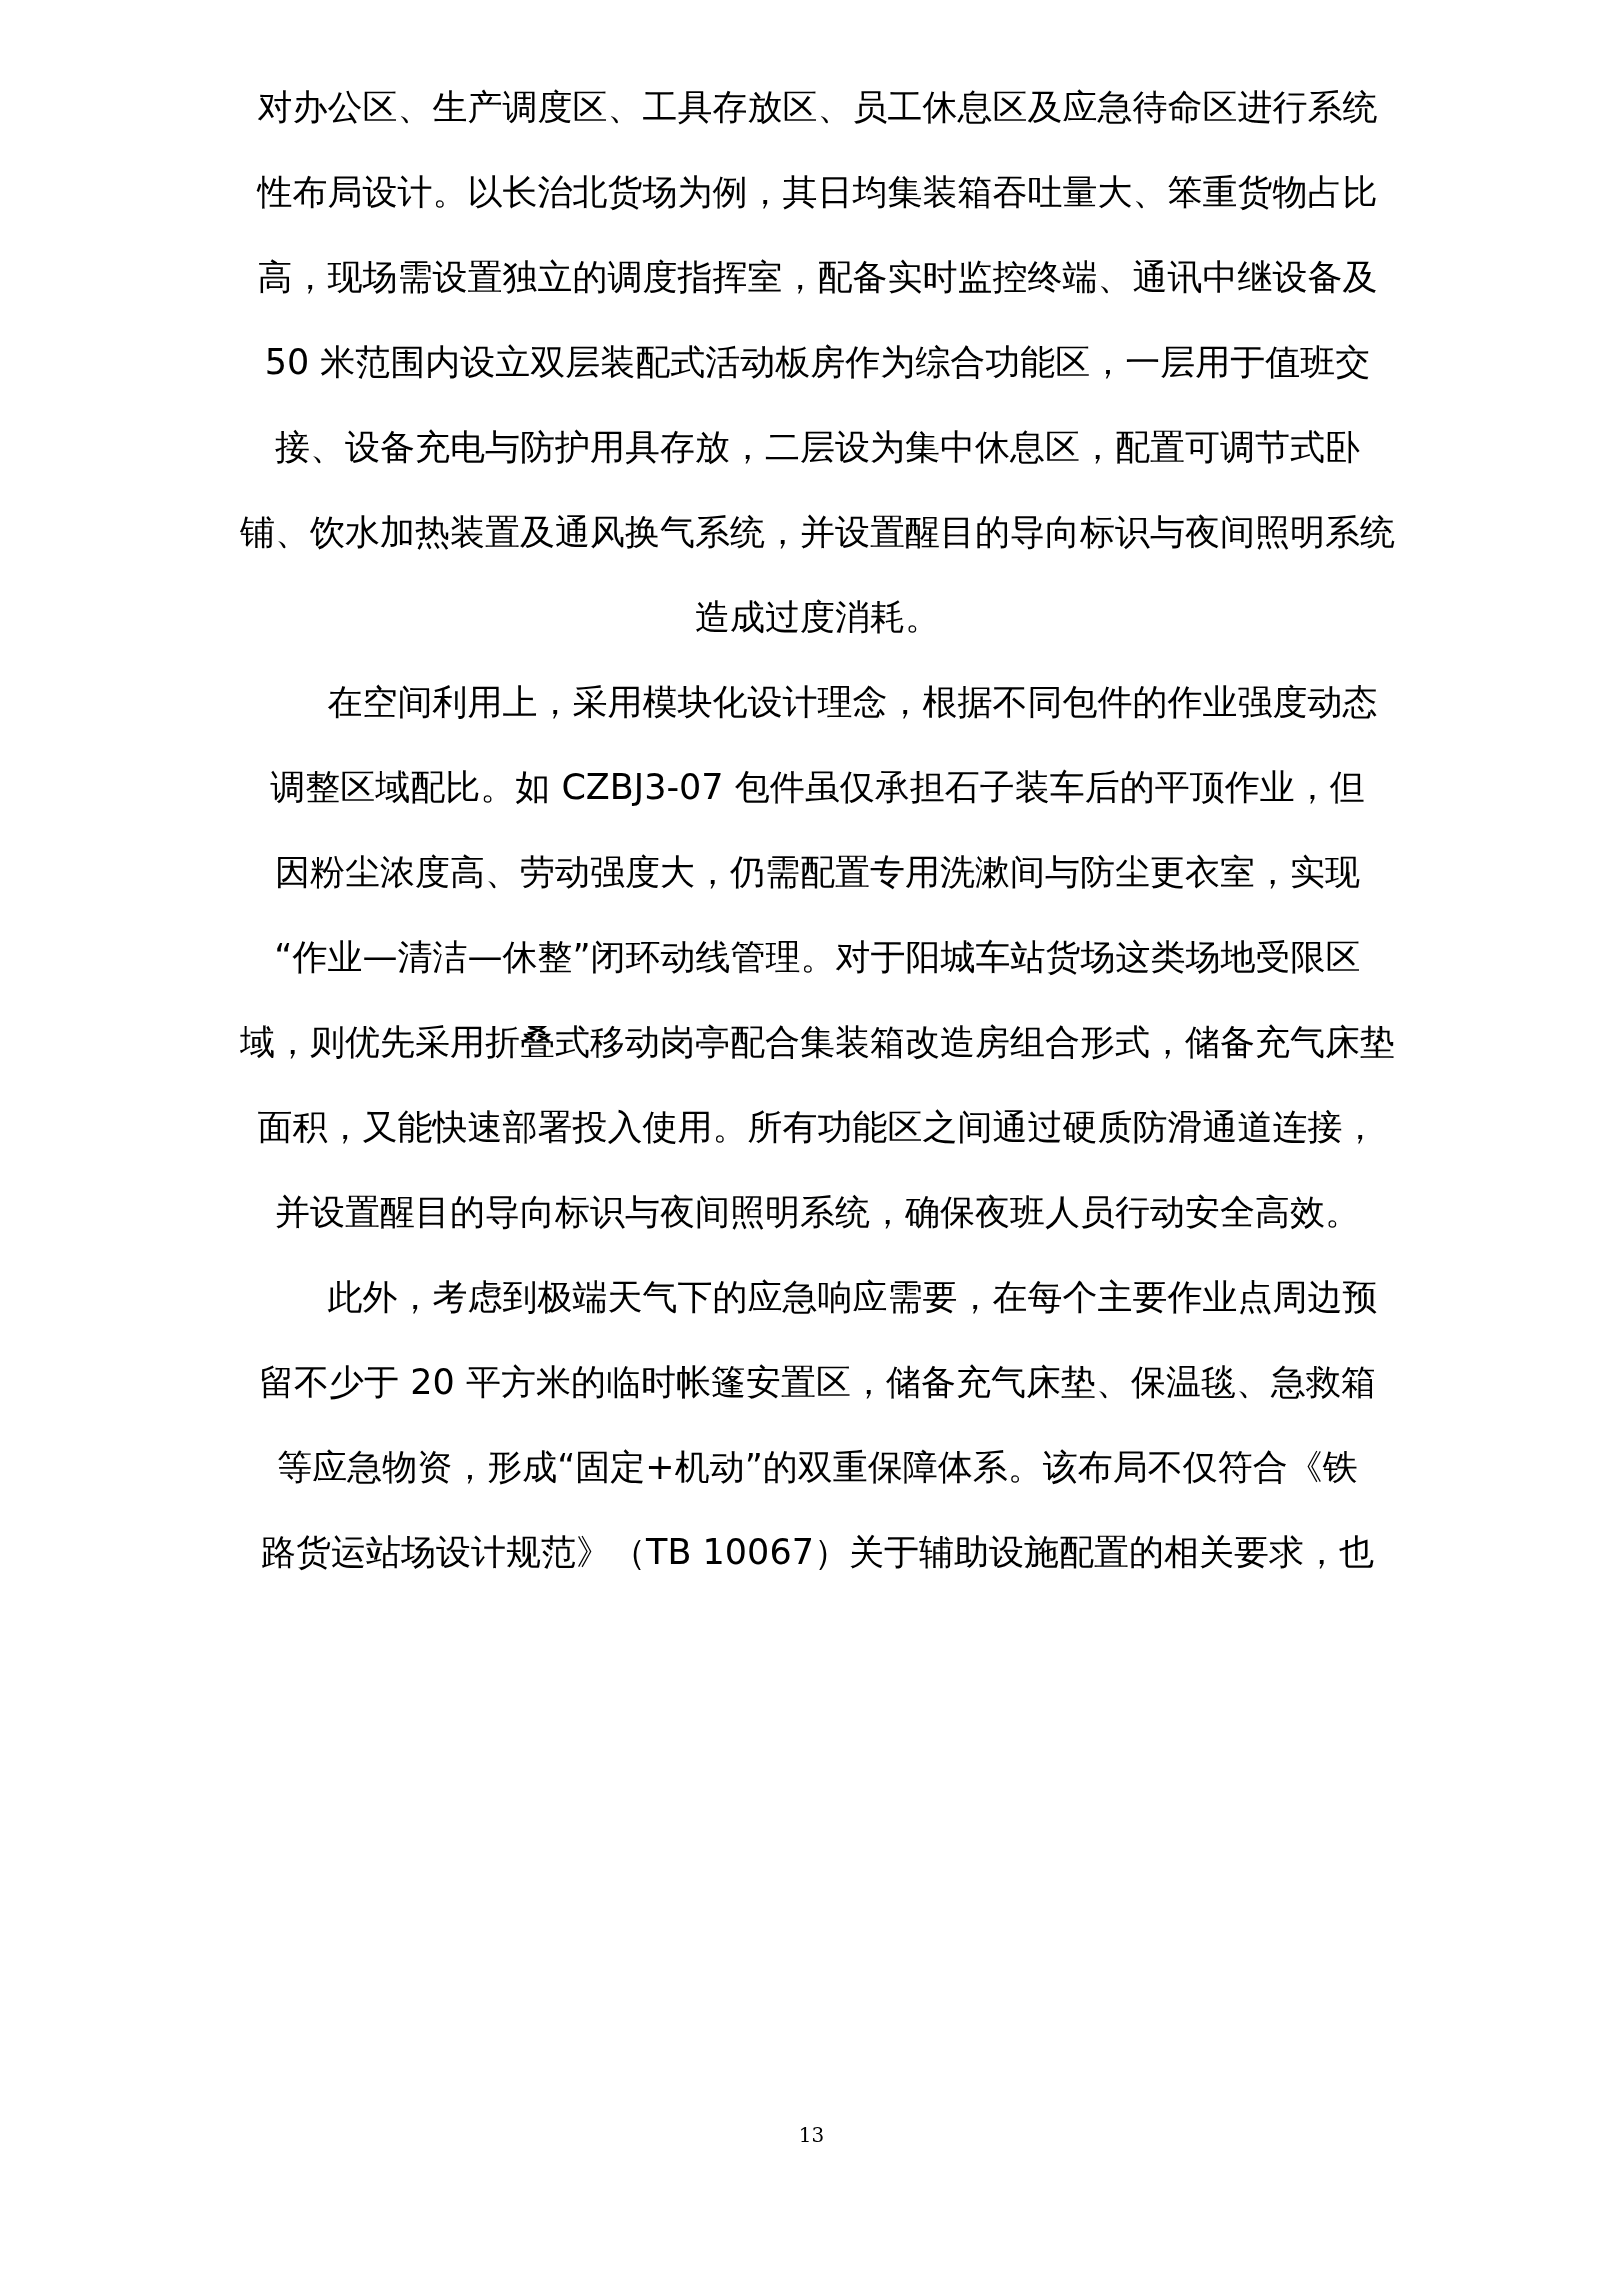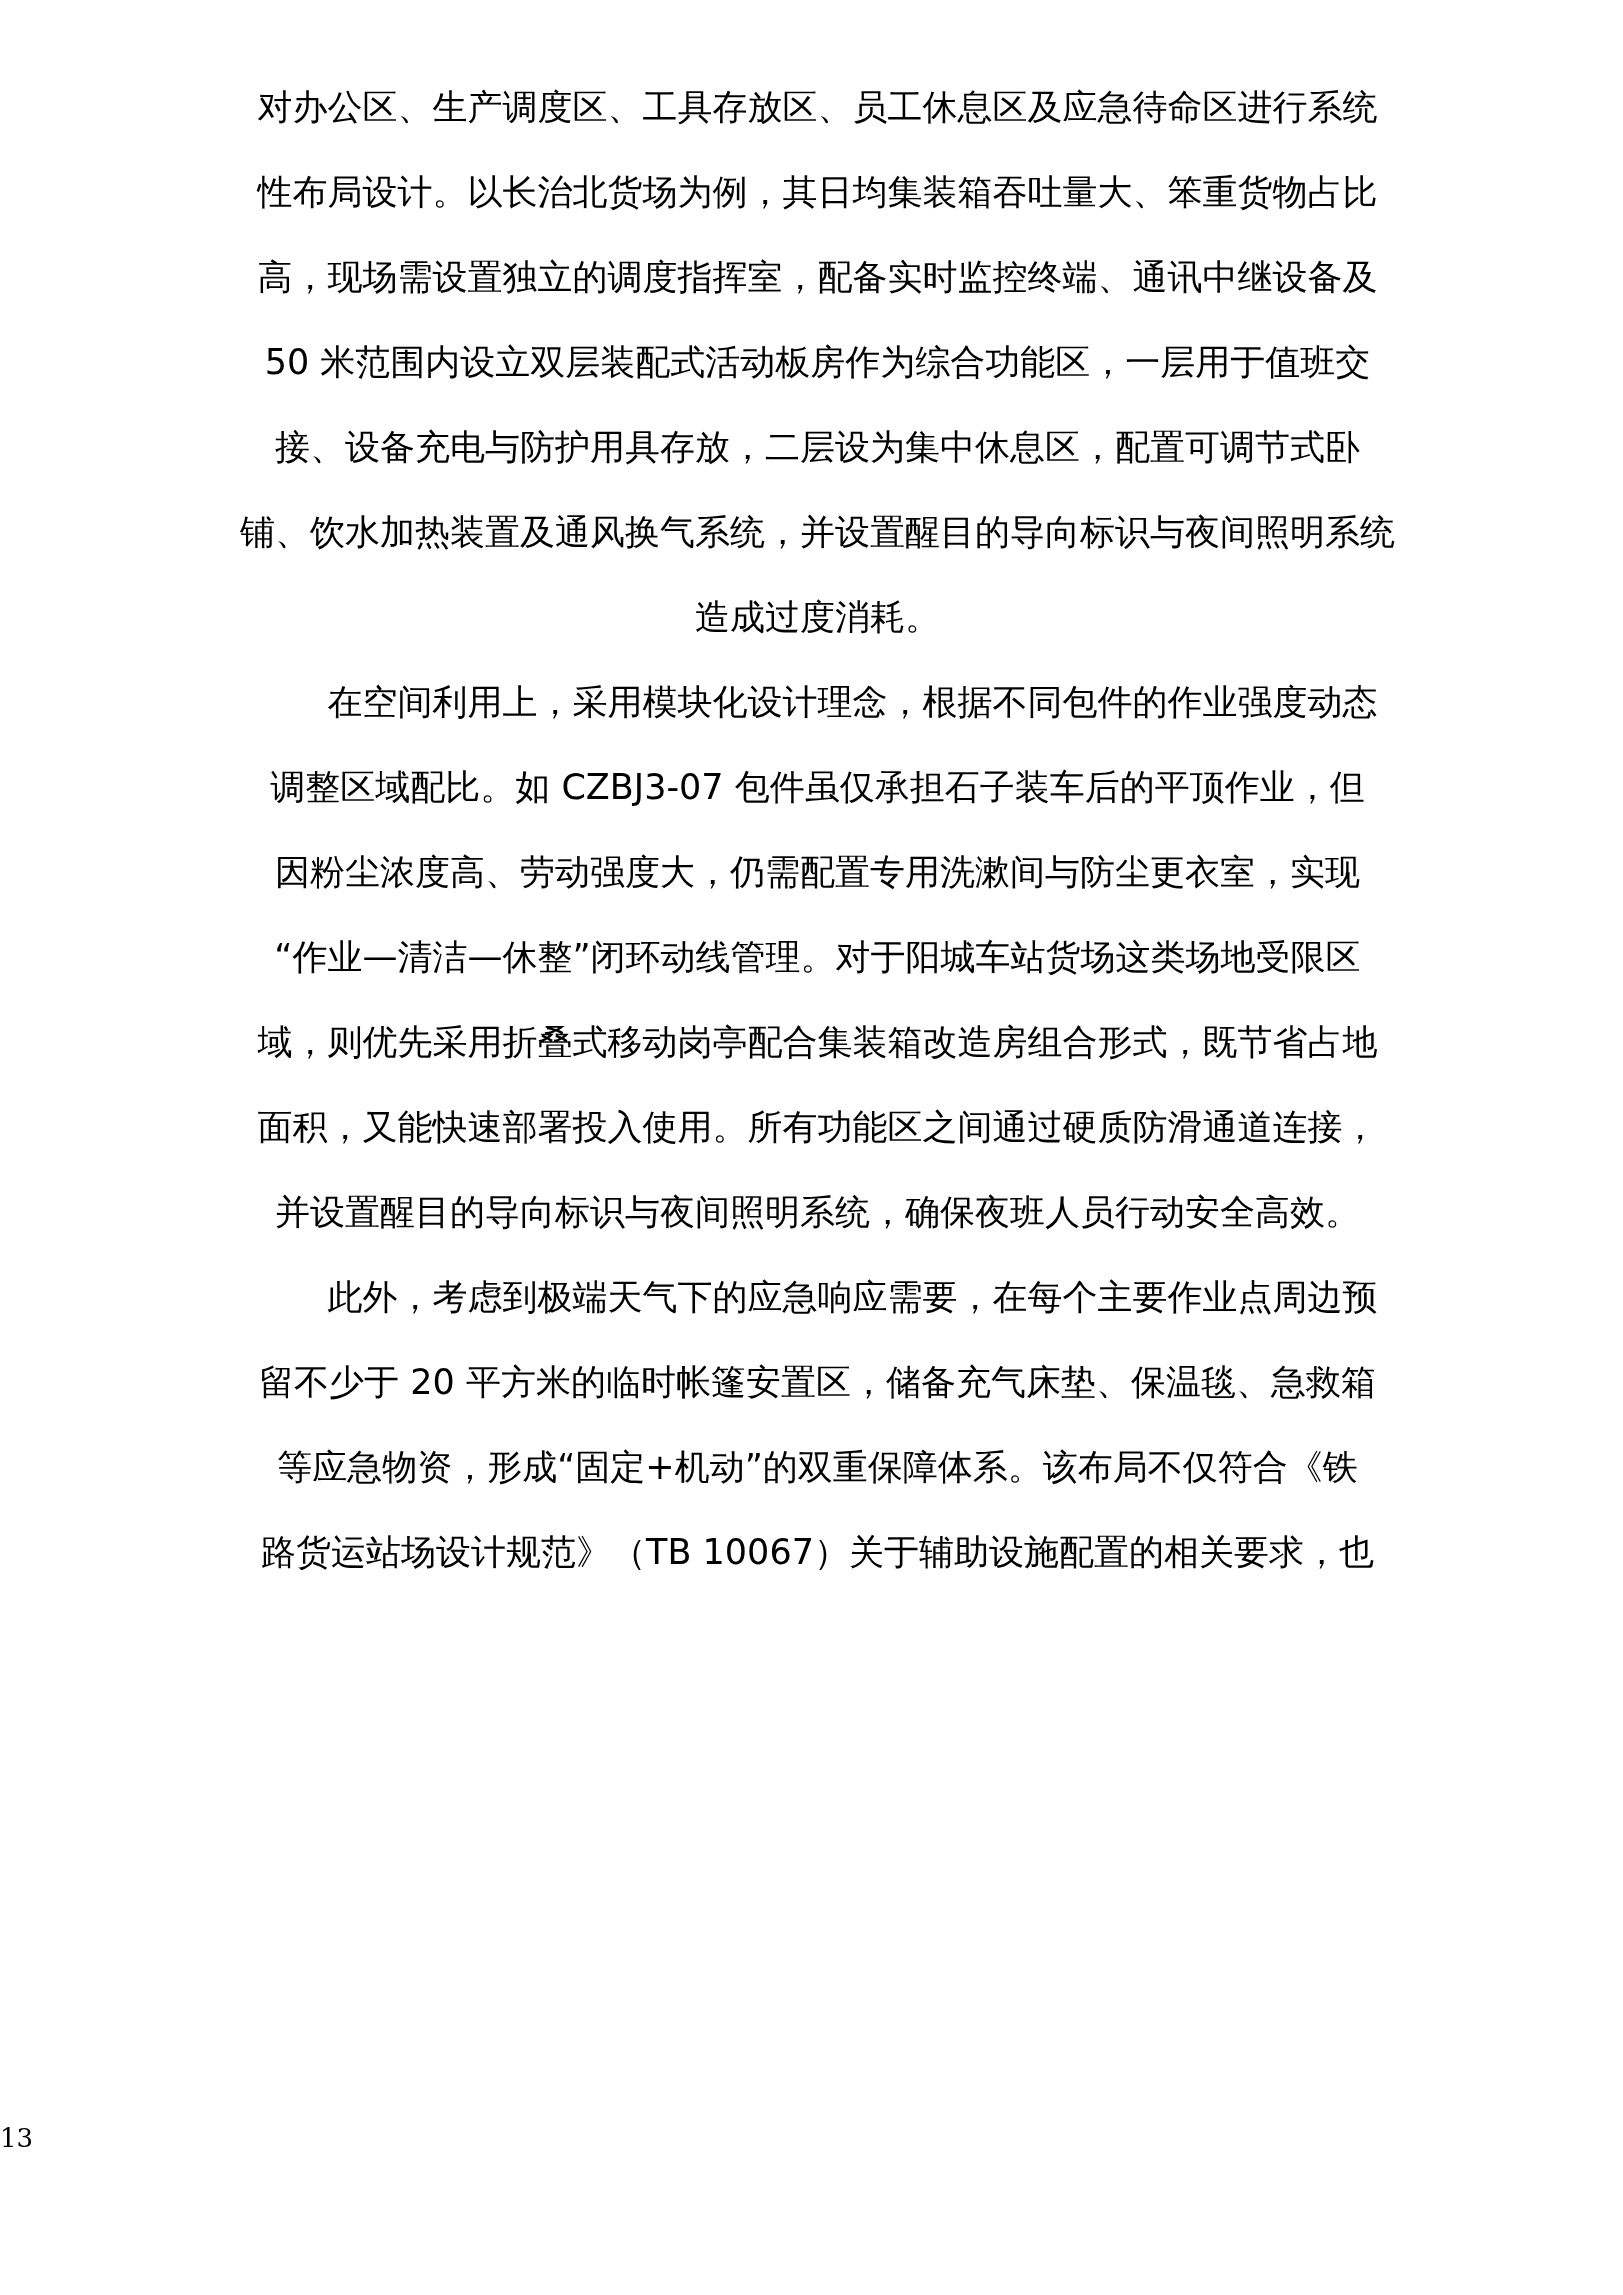--- a/index.html
+++ b/index.html
@@ -5,41 +5,41 @@
     html, body { margin: 0; padding: 0; background: #ffffff; }
     body { width: 1623px; height: 2295px; position: relative; overflow: hidden; }
     .page { position: absolute; left: 0; top: 0; width: 1623px; height: 2295px; background: #ffffff; }
     .body-text {
       position: absolute; left: 196px; top: 65px; width: 1243px;
       font-family: "DejaVu Sans", "Liberation Sans", sans-serif;
       font-size: 35px; color: #000000; line-height: 85px; text-align: center;
     }
     .line { white-space: nowrap; height: 85px; }
     .page-number {
-      position: absolute; left: 0; width: 1623px; top: 2123px; text-align: left;
-      font-family: "DejaVu Serif", "Liberation Serif", serif; font-size: 26px; color: #000;
+      position: absolute; left: 0; width: 1623px; top: 2123px; text-align: center;
+      font-family: "DejaVu Serif", "Liberation Serif", serif; font-size: 20px; color: #000;
     }
   </style>
 </head>
 <body>
 
 <div class="page">
   <div class="body-text">
     <div class="line">对办公区、生产调度区、工具存放区、员工休息区及应急待命区进行系统</div>
     <div class="line">性布局设计。以长治北货场为例，其日均集装箱吞吐量大、笨重货物占比</div>
     <div class="line">高，现场需设置独立的调度指挥室，配备实时监控终端、通讯中继设备及</div>
     <div class="line">50 米范围内设立双层装配式活动板房作为综合功能区，一层用于值班交</div>
     <div class="line">接、设备充电与防护用具存放，二层设为集中休息区，配置可调节式卧</div>
     <div class="line">铺、饮水加热装置及通风换气系统，并设置醒目的导向标识与夜间照明系统</div>
     <div class="line">造成过度消耗。</div>
     <div class="line">　　在空间利用上，采用模块化设计理念，根据不同包件的作业强度动态</div>
     <div class="line">调整区域配比。如 CZBJ3-07 包件虽仅承担石子装车后的平顶作业，但</div>
     <div class="line">因粉尘浓度高、劳动强度大，仍需配置专用洗漱间与防尘更衣室，实现</div>
     <div class="line">“作业—清洁—休整”闭环动线管理。对于阳城车站货场这类场地受限区</div>
-    <div class="line">域，则优先采用折叠式移动岗亭配合集装箱改造房组合形式，既节省占地</div>
+    <div class="line">域，则优先采用折叠式移动岗亭配合集装箱改造房组合形式，储备充气床垫</div>
     <div class="line">面积，又能快速部署投入使用。所有功能区之间通过硬质防滑通道连接，</div>
     <div class="line">并设置醒目的导向标识与夜间照明系统，确保夜班人员行动安全高效。</div>
     <div class="line">　　此外，考虑到极端天气下的应急响应需要，在每个主要作业点周边预</div>
     <div class="line">留不少于 20 平方米的临时帐篷安置区，储备充气床垫、保温毯、急救箱</div>
     <div class="line">等应急物资，形成“固定+机动”的双重保障体系。该布局不仅符合《铁</div>
     <div class="line">路货运站场设计规范》（TB 10067）关于辅助设施配置的相关要求，也</div>
   </div>
   <div class="page-number">13</div>
 </div>
 

